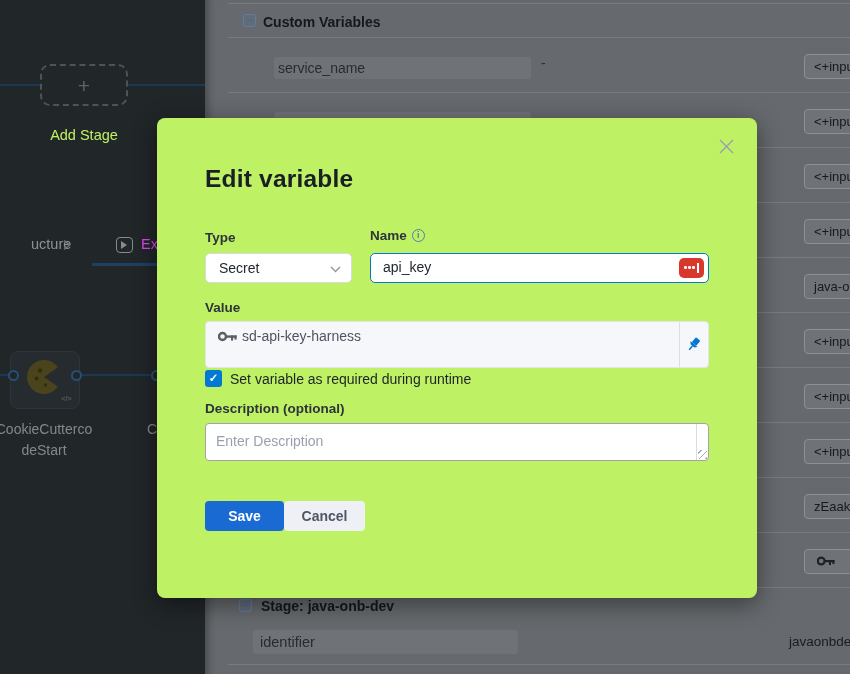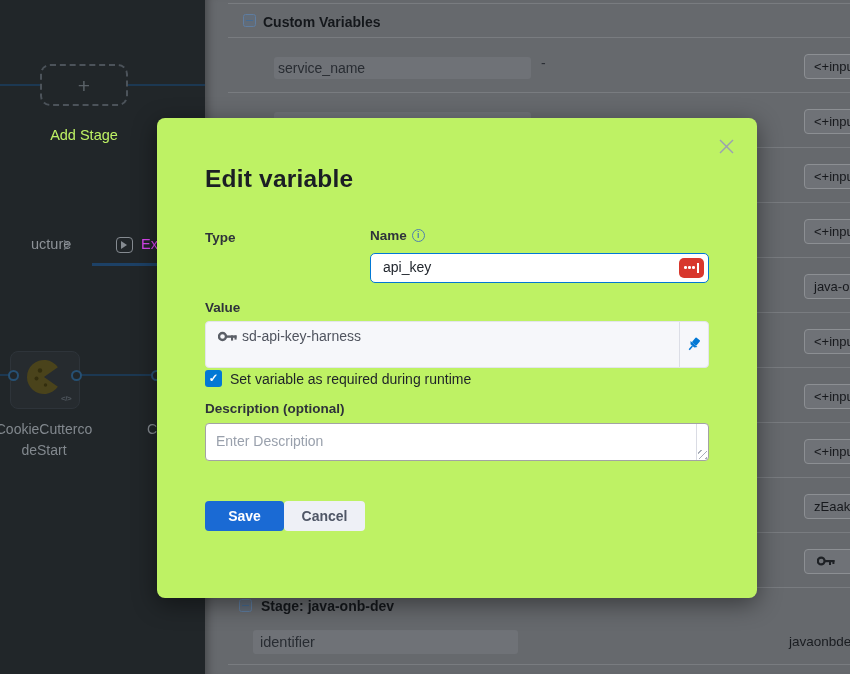--- a/index.html
+++ b/index.html
@@ -205,20 +205,26 @@
     <line x1="15" y1="2" x2="2" y2="15" stroke="#9aa0b2" stroke-width="1.4"></line>
   </svg>
   <div class="modal-title">Edit variable</div>
 
   <div class="field-label" style="left:48px; top:112px;">Type</div>
   <div class="label-row" style="left:213px; top:110px;">
     <span class="field-label" style="position:static;">Name</span>
     <span class="info-icon">i</span>
   </div>
 
+  <div class="select-box">
+    <span>Secret</span>
+    <svg class="select-chevron" width="11" height="7" viewBox="0 0 11 7">
+      <polyline points="1,1 5.5,5.5 10,1" fill="none" stroke="#949aa3" stroke-width="1.5"></polyline>
+    </svg>
+  </div>
 
   <div class="name-input">
     <span>api_key</span>
     <div class="multitype-btn">
       <span class="dot"></span>
         <span class="dot"></span>
         <span class="dot"></span>
         <span class="bar"></span>
     </div>
   </div>

